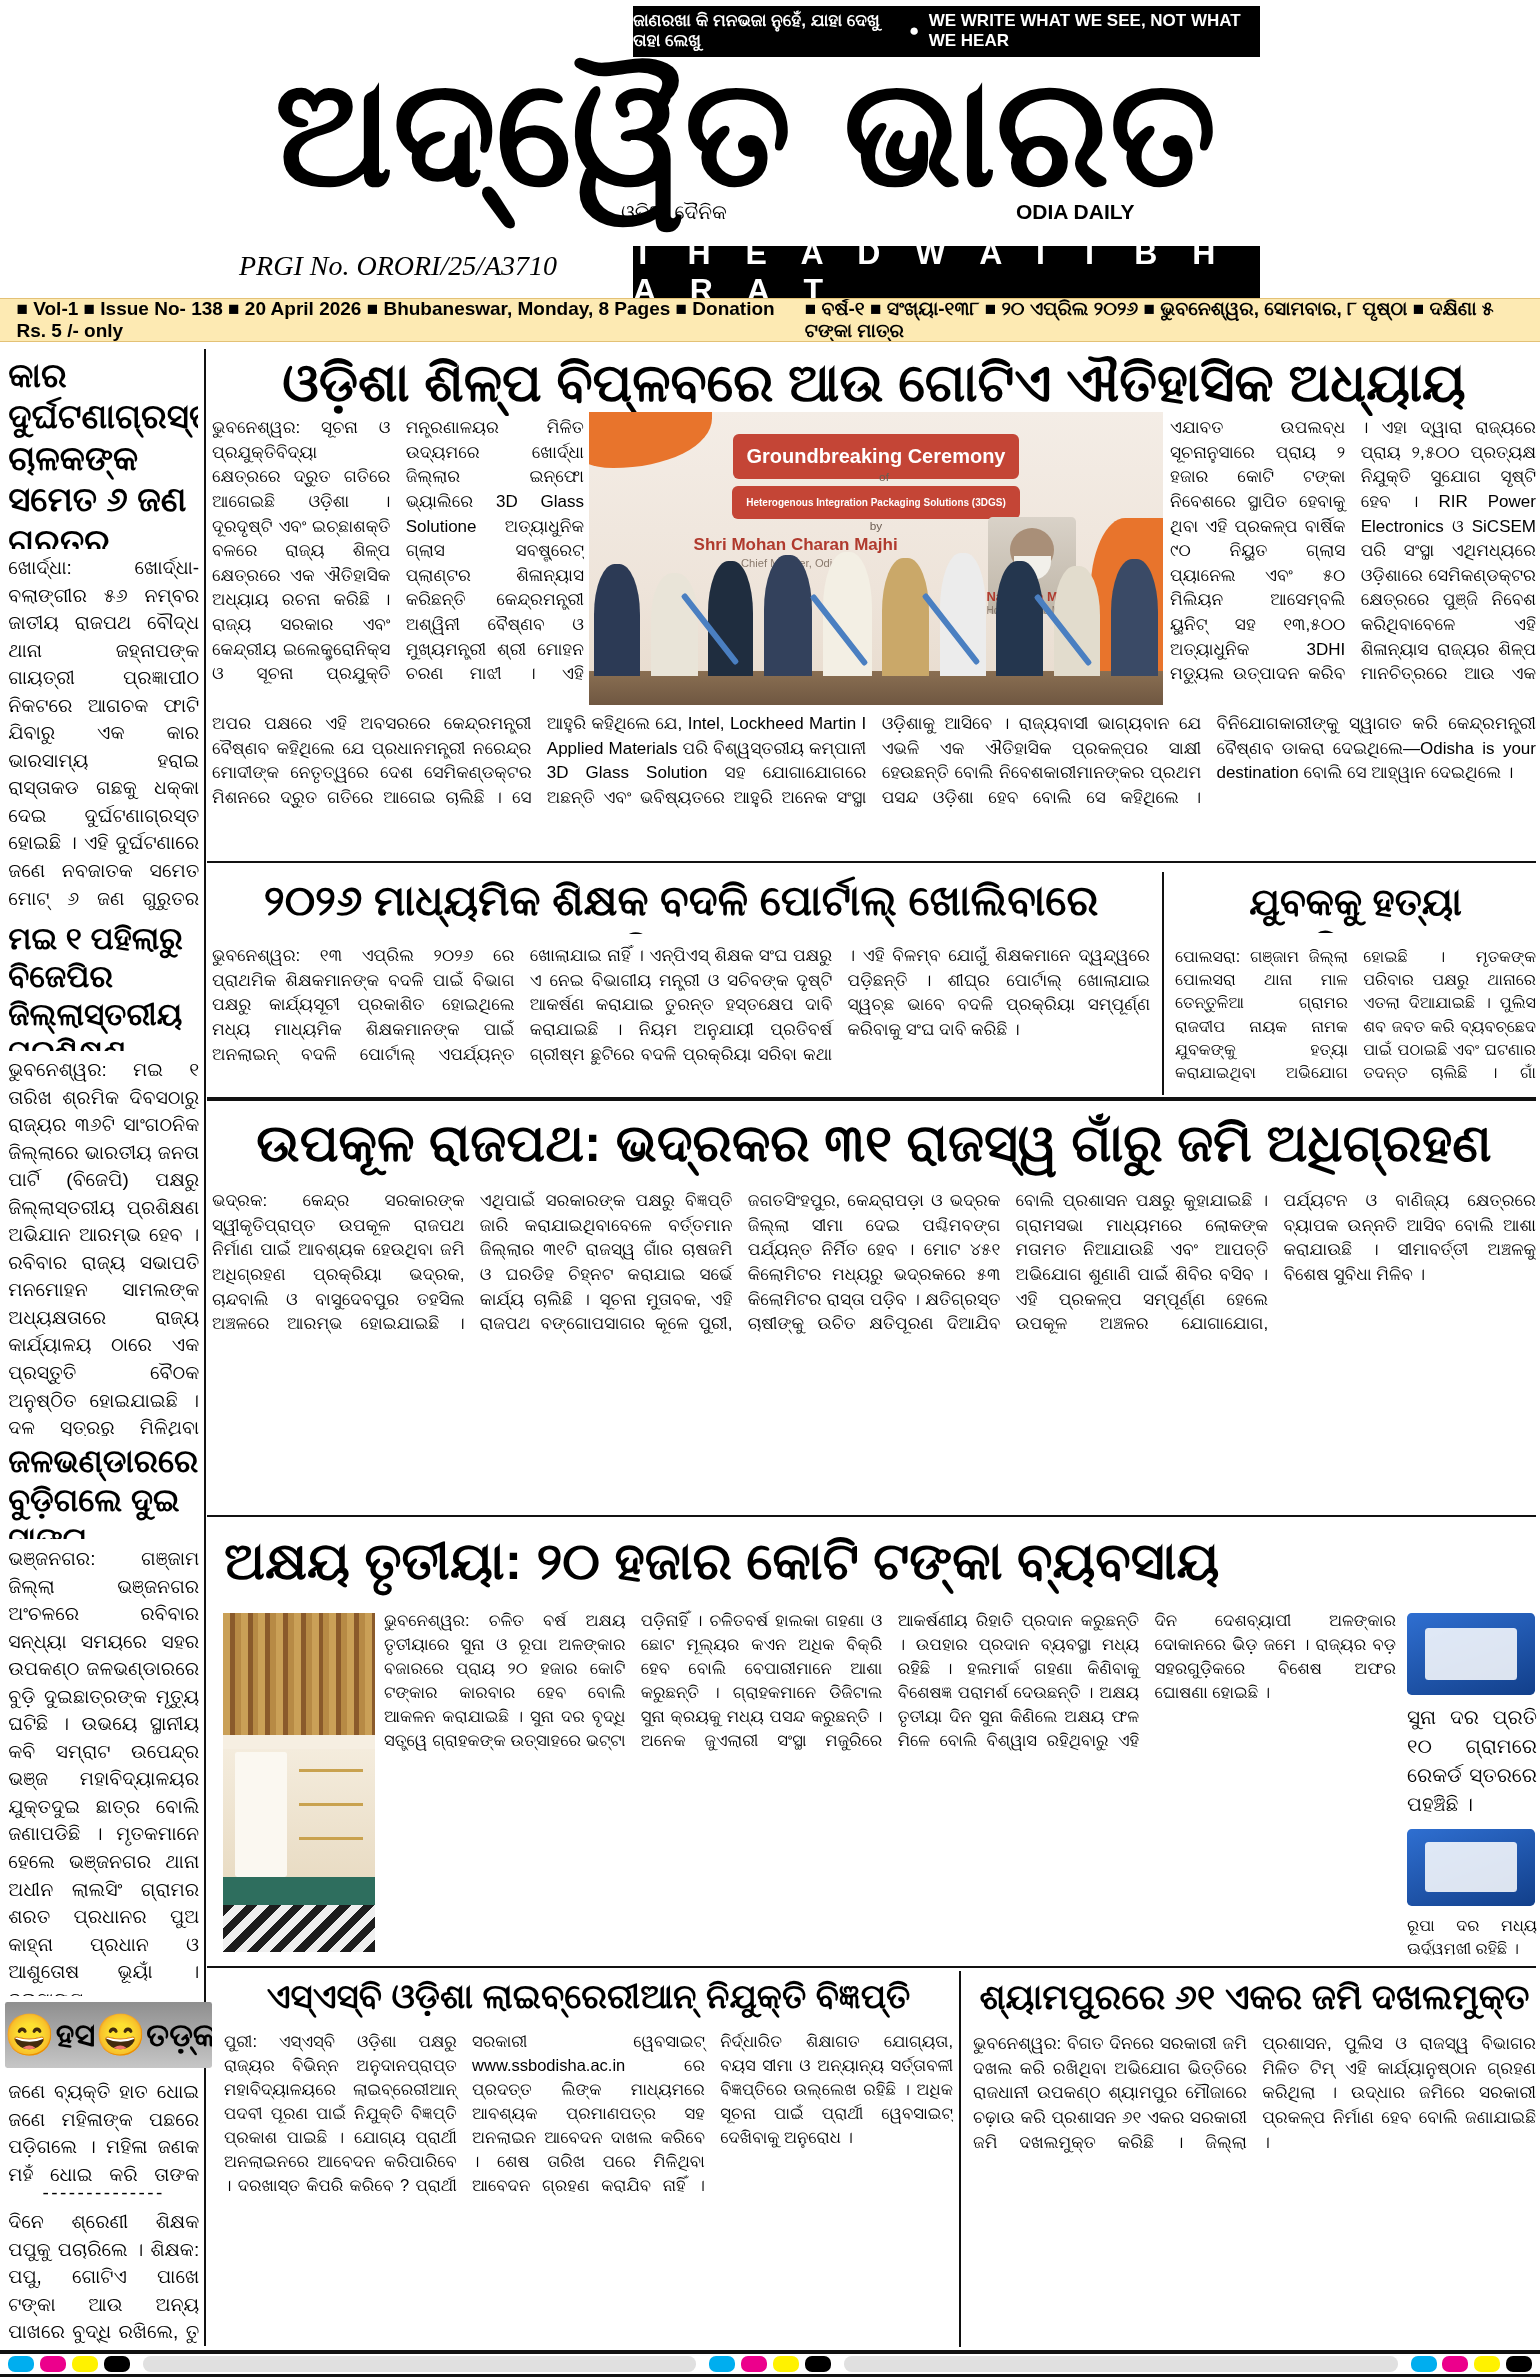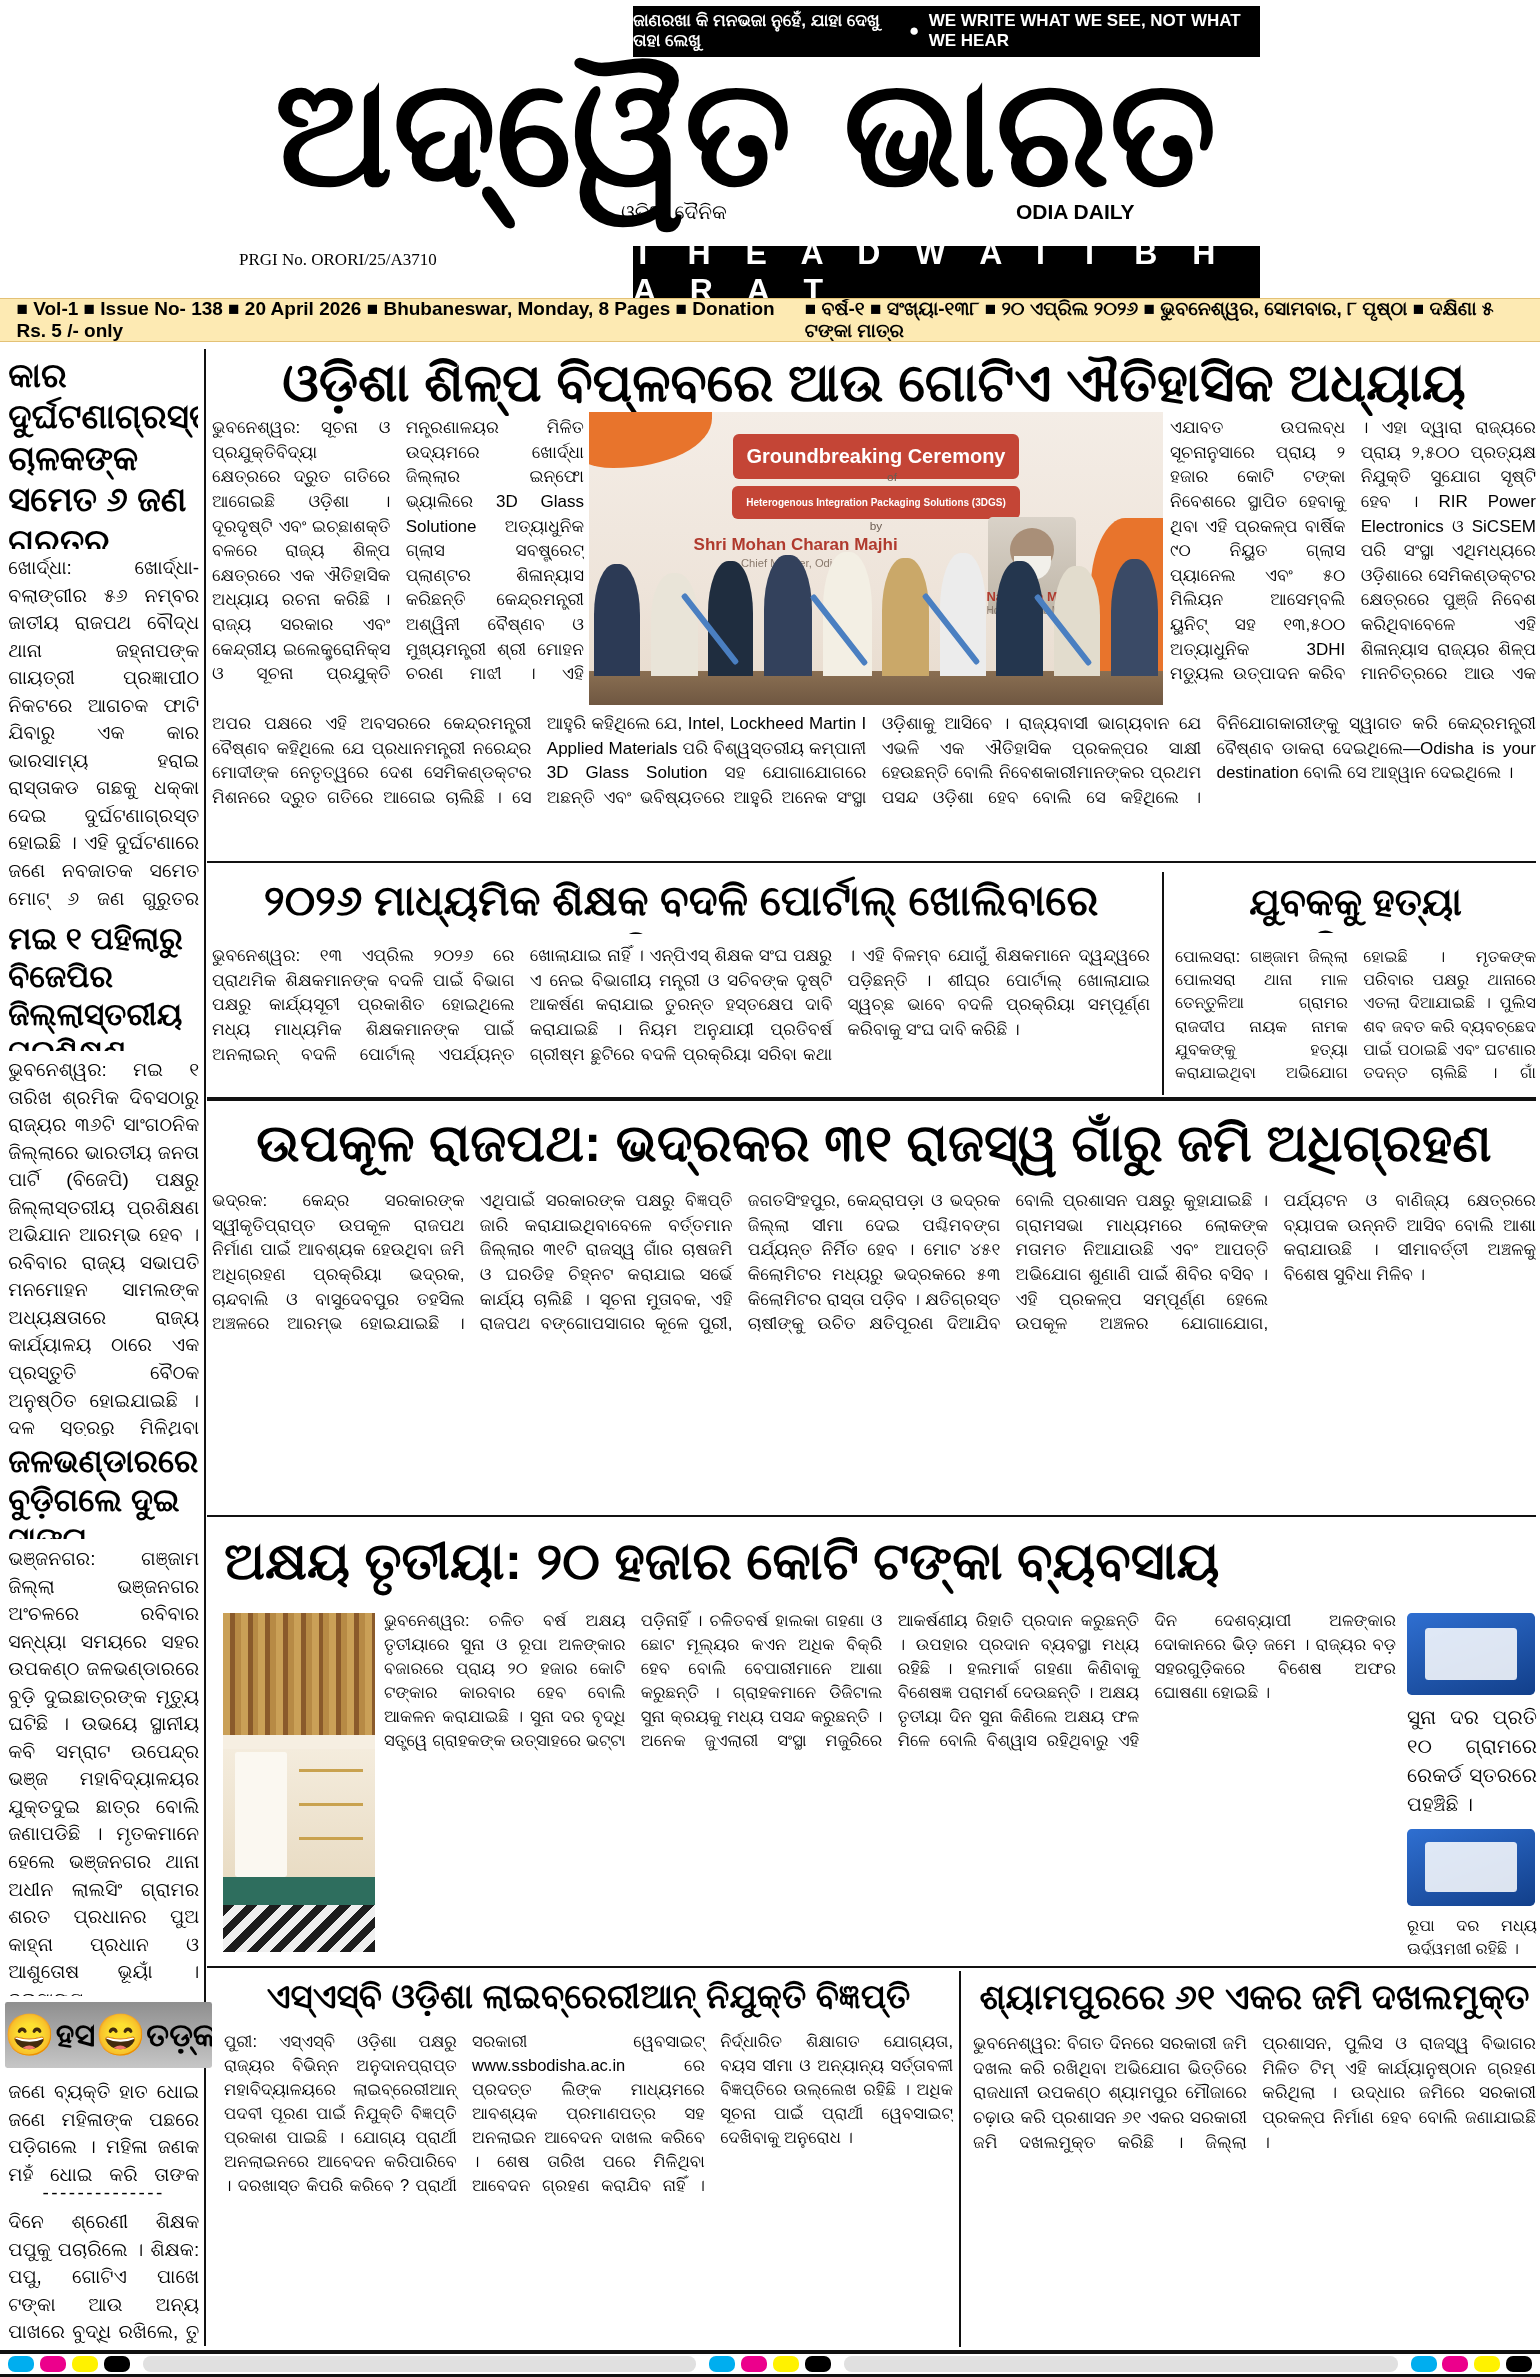--- a/index.html
+++ b/index.html
@@ -14,21 +14,21 @@
   .c5{column-count:5;column-gap:15.3px;}
   .rule-h{background:#111;}
   .rule-v{background:#111;}
   
   #tagline-bar{left:633px;top:5.9px;width:627px;height:51px;background:#000;color:#fff;
     display:flex;align-items:center;justify-content:center;gap:9.4px;font-size:17px;font-weight:bold;overflow:hidden;}
   #masthead-title{left:171px;top:32px;width:1149px;height:206px;font-size:150px;font-weight:bold;
     text-align:center;line-height:203px;overflow:hidden;font-family:"DejaVu Sans",sans-serif;}
   #masthead-sub-odia{left:621px;top:201px;width:177px;height:28px;font-size:20px;}
   #masthead-sub-eng{left:1016px;top:200px;width:177px;height:28px;font-size:21px;font-weight:bold;}
-  #prgi{left:239px;top:250px;width:365px;height:35px;font-size:17px;font-family:"Liberation Serif",serif;}
+  #prgi{left:239px;top:250px;width:365px;height:35px;font-size:28px;font-family:"Liberation Serif",serif;font-style:italic;}
   #eng-title-bar{left:633px;top:246px;width:627px;height:52px;background:#000;color:#fff;
     display:flex;align-items:center;justify-content:center;font-size:32px;font-weight:bold;letter-spacing:13px;overflow:hidden;}
   #info-bar{left:0;top:298px;width:1540px;height:44px;background:#fdeab3;border-top:1.8px solid #e3c176;border-bottom:1.8px solid #e3c176;
     display:flex;align-items:center;justify-content:space-between;box-sizing:border-box;padding:0 16.5px;font-size:19px;font-weight:bold;overflow:hidden;}
   
   .photo{overflow:hidden;background:#efe8e0;}
   .banner-red{background:#c44536;color:#fff;font-weight:bold;border-radius:5.9px;padding:11px 14px;display:inline-block;}
   .fig{border-radius:45% 45% 0 0;}
   .shovel{width:5.9px;height:88px;background:#4a7fc1;transform:rotate(-38deg);border-radius:2.4px;}
   
@@ -93,21 +93,21 @@
     <span>ଏହି ଅବସରରେ ମୁଖ୍ୟମନ୍ତ୍ରୀ କହିଥିଲେ ଯେ ଶିଳ୍ପ ବିପ୍ଳବର ଏହି ନୂଆ ଅଧ୍ୟାୟ ଓଡ଼ିଶା ପାଇଁ ଗର୍ବର ବିଷୟ । ସେମିକଣ୍ଡକ୍ଟର ଓ ଉନ୍ନତ ପ୍ୟାକେଜିଂ କ୍ଷେତ୍ରରେ ଏହା ଦେଶର ପ୍ରଥମ ପଦକ୍ଷେପ ହୋଇଥିବାରୁ ସମଗ୍ର ଦେଶର ଦୃଷ୍ଟି ଏବେ ଓଡ଼ିଶା ଉପରେ ରହିଛି । ପ୍ରକଳ୍ପଟି ଆଗାମୀ ଦିନରେ ହଜାର ହଜାର ଯୁବକଙ୍କ ପାଇଁ ନିଯୁକ୍ତି ସୁଯୋଗ ସୃଷ୍ଟି କରିବ ବୋଲି ସେ ଆଶା ପ୍ରକଟ କରିଥିଲେ ।</span>
   </div>
 
   <div class="abs photo" style="left:589px;top:412px;width:574px;height:293px;">
     <div class="abs" style="left:0;top:0;width:100%;height:100%;background:linear-gradient(#f4ede6 0%,#eee4da 60%,#e7dbcd 100%);"></div>
     <div class="abs" style="left:-17.7px;top:-14.7px;width:141px;height:71px;background:#e8742c;border-radius:0 0 70% 30%;"></div>
     <div class="abs" style="right:-14.7px;top:106px;width:88px;height:194px;background:#e8742c;border-radius:40% 0 0 12%;"></div>
     <div class="abs" style="left:0;top:22.4px;width:100%;text-align:center;">
       <span class="banner-red" style="font-size:20px;">Groundbreaking Ceremony</span>
     </div>
-    <div class="abs" style="left:16px;top:58px;width:100%;text-align:center;font-size:11.8px;color:#6b5d52;">of</div>
+    <div class="abs" style="left:8px;top:58px;width:100%;text-align:center;font-size:11.8px;color:#6b5d52;">of</div>
     <div class="abs" style="left:0;top:74px;width:100%;text-align:center;">
       <span class="banner-red" style="font-size:10px;">Heterogenous Integration Packaging Solutions (3DGS)</span>
     </div>
     <div class="abs" style="left:0;top:107px;width:100%;text-align:center;font-size:11.8px;color:#6b5d52;">by</div>
     <div class="abs" style="left:0;top:123px;width:72%;text-align:center;font-size:17px;font-weight:bold;color:#b03a2e;">Shri Mohan Charan Majhi</div>
     <div class="abs" style="left:0;top:145px;width:72%;text-align:center;font-size:11.2px;color:#8a7a6d;">Chief Minister, Odisha</div>
     <div class="abs" style="right:87px;top:105px;width:88px;height:97px;background:linear-gradient(#d9d2c8,#bfb6a8);border-radius:4.7px;">
       <div class="abs" style="left:22.4px;top:10.6px;width:44px;height:44px;background:#a98f78;border-radius:50%;"></div>
       <div class="abs" style="left:26px;top:39px;width:37px;height:23.6px;background:#f2f0ea;border-radius:0 0 23.6px 23.6px;"></div>
     </div>

